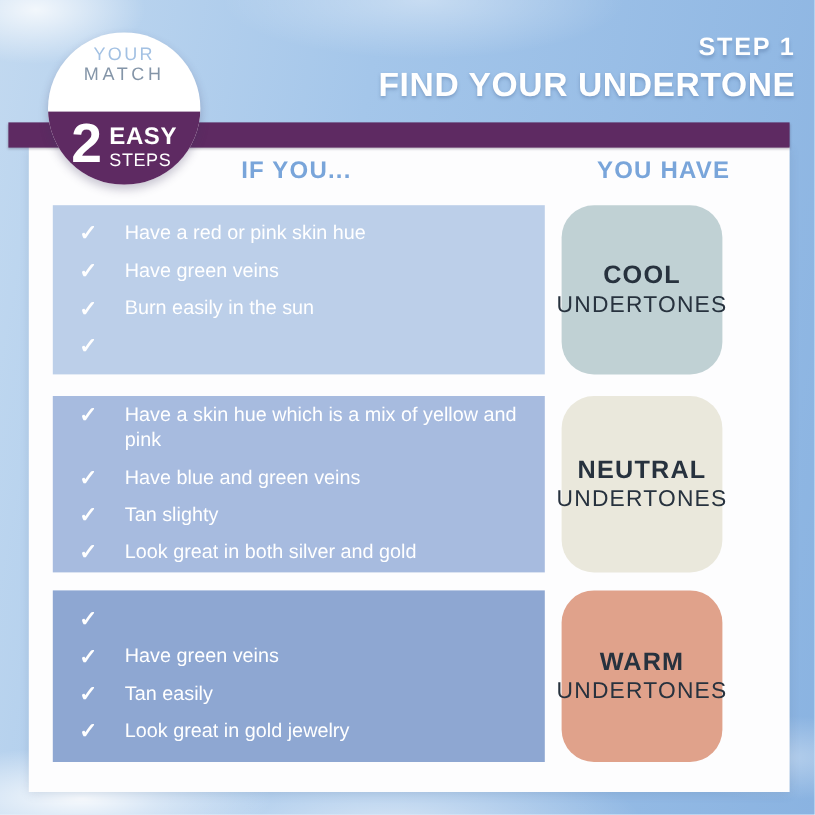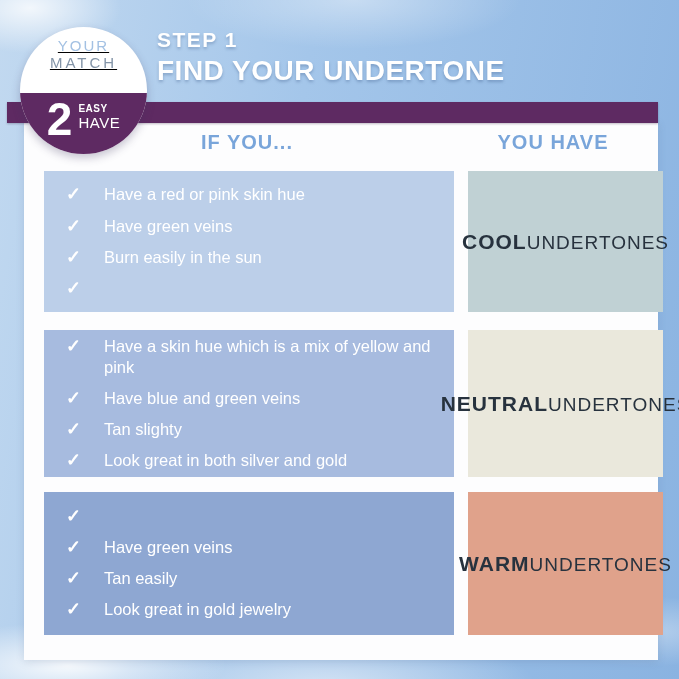--- a/index.html
+++ b/index.html
@@ -21,65 +21,64 @@
   .panel{
     position:absolute;left:24px;top:122px;width:634px;height:538px;
     background:#fdfdfe;
     box-shadow:0 2px 8px rgba(80,100,140,.18);
   }
   .ribbon{
     position:absolute;left:7px;top:102px;width:651px;height:21px;
     box-shadow:0 1px 2px rgba(50,30,60,.3);
   }
   .title-block{
-    position:absolute;left:157px;top:28px;width:506px;text-align:left;color:#fff;
+    position:absolute;left:157px;top:28px;width:506px;text-align:right;color:#fff;
   }
   .step-label{
     font-size:21px;font-weight:700;letter-spacing:1.5px;
     text-shadow:0 2px 3px rgba(70,100,145,.40);
   }
   .page-title{
     margin-top:3px;font-size:28px;font-weight:800;letter-spacing:.5px;
     text-shadow:0 2px 3px rgba(70,100,145,.40);
   }
   .badge{
-    position:absolute;left:20px;top:27px;width:127px;height:127px;border-radius:50%;
+    position:absolute;left:40px;top:27px;width:127px;height:127px;border-radius:50%;
     background:#fff;overflow:hidden;z-index:3;
     box-shadow:0 4px 8px rgba(60,55,95,.28);
-    text-decoration:underline;
   }
   .badge-top{padding-top:10px;text-align:center;}
   .badge-your   {font-size:15px;color:#a3c1e3;letter-spacing:2px;line-height:1.15;}
   .badge-perfect{font-size:18px;font-weight:700;color:#6f9fd6;letter-spacing:1px;line-height:1.15;}
   .badge-match  {font-size:15px;color:#8495a8;letter-spacing:3px;line-height:1.25;}
   .badge-bottom{
     position:absolute;left:0;right:0;top:66px;bottom:0;
     display:flex;justify-content:center;align-items:flex-start;gap:6px;padding-top:3px;color:#fff;
   }
   .badge-number{font-size:46px;font-weight:800;line-height:1;}
   .badge-easysteps{margin-top:7px;display:flex;flex-direction:column;}
-  .badge-easy {font-size:10px;font-weight:800;letter-spacing:.5px;line-height:1.1;}
+  .badge-easy {font-size:20px;font-weight:800;letter-spacing:.5px;line-height:1.1;}
   .badge-steps{font-size:15px;font-weight:400;letter-spacing:.5px;line-height:1.2;}
   .col-header{
     position:absolute;top:131px;width:300px;text-align:center;
     font-size:20px;font-weight:700;color:#79a5da;letter-spacing:1px;z-index:2;
   }
   .col-header.left {left:97px;}
   .col-header.right{left:403px;}
   .list-box{
     position:absolute;left:44px;width:410px;box-sizing:border-box;
     display:flex;flex-direction:column;justify-content:center;gap:10px;
     padding:12px 12px 12px 22px;color:#fff;z-index:2;
   }
   .check-item{display:flex;gap:18px;font-size:16.5px;line-height:1.28;align-items:flex-start;}
   .check{flex:0 0 20px;font-size:18px;font-weight:700;line-height:1.15;}
   .result-box{
-    position:absolute;left:468px;width:195px;box-sizing:border-box;
-    display:flex;flex-direction:row;justify-content:center;align-items:center;
-    text-align:center;color:#27323e;z-index:2;
+    position:absolute;left:468px;width:134px;box-sizing:border-box;
+    display:flex;flex-direction:column;justify-content:center;align-items:center;
+    text-align:center;color:#27323e;z-index:2;border-radius:27px;
   }
   .result-top{font-size:21px;font-weight:700;letter-spacing:1px;}
   .result-bottom{font-size:19px;font-weight:400;letter-spacing:1px;margin-top:2px;}
   .r1{top:171px;height:141px;}
   .r2{top:330px;height:147px;}
   .r3{top:492px;height:143px;}
 </style>
 </head>
 <body>
 
@@ -96,21 +95,21 @@
 
   <div class="badge">
     <div class="badge-top">
       <div class="badge-your">YOUR</div>
       <div class="badge-match">MATCH</div>
     </div>
     <div class="badge-bottom" style="background-color: rgb(94, 42, 98);">
       <div class="badge-number">2</div>
       <div class="badge-easysteps">
         <span class="badge-easy">EASY</span>
-        <span class="badge-steps">HAVE</span>
+        <span class="badge-steps">STEPS</span>
       </div>
     </div>
   </div>
 
   <div class="col-header left">IF YOU...</div>
   <div class="col-header right">YOU HAVE</div>
 
   <div class="list-box r1" style="background-color: rgb(188, 207, 233);">
     <div class="check-item">
       <span class="check">✓</span>

